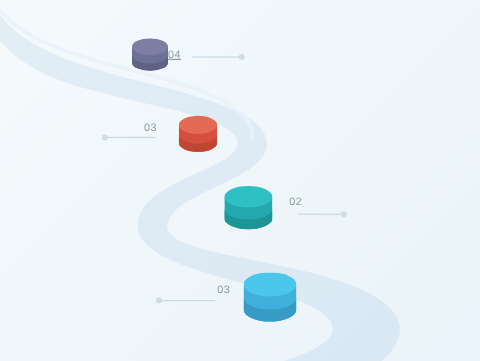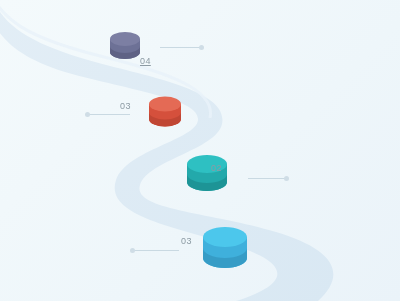--- a/index.html
+++ b/index.html
@@ -87,21 +87,21 @@
 
   <div class="node" style="left:110px; top:31px;">
     <svg width="30" height="32" viewBox="0 0 30 32" xmlns="http://www.w3.org/2000/svg">
       <path d="M 0 8 L 0 21 A 15 7 0 0 0 30 21 L 30 8 Z" fill="#6d7196"></path>
       <path d="M 0 15 L 0 21 A 15 7 0 0 0 30 21 L 30 15 A 15 7 0 0 1 0 15 Z" fill="#5f6285"></path>
       <ellipse cx="15" cy="8" rx="15" ry="7" fill="#7c7fa3"></ellipse>
     </svg>
   </div>
   <div class="leader" style="left:160px; top:47px; width:43px;"></div>
   <div class="leader-dot" style="left:199px; top:45px;"></div>
-  <div class="label" style="left:140px; top:56px;text-decoration:underline;">04</div>
+  <div class="label" style="left:140px; top:40px;text-decoration:underline;">04</div>
 
   <div class="node" style="left:149px; top:96px;">
     <svg width="32" height="36" viewBox="0 0 32 36" xmlns="http://www.w3.org/2000/svg">
       <path d="M 0 8 L 0 23 A 16 7.5 0 0 0 32 23 L 32 8 Z" fill="#d5503c"></path>
       <path d="M 0 16 L 0 23 A 16 7.5 0 0 0 32 23 L 32 16 A 16 7.5 0 0 1 0 16 Z" fill="#c04634"></path>
       <ellipse cx="16" cy="8" rx="16" ry="7.5" fill="#e46a55"></ellipse>
     </svg>
   </div>
   <div class="leader" style="left:88px; top:114px; width:42px;"></div>
   <div class="leader-dot" style="left:85px; top:112px;"></div>
@@ -109,21 +109,21 @@
 
   <div class="node" style="left:187px; top:155px;">
     <svg width="40" height="42" viewBox="0 0 40 42" xmlns="http://www.w3.org/2000/svg">
       <path d="M 0 9 L 0 27 A 20 9 0 0 0 40 27 L 40 9 Z" fill="#23a9ab"></path>
       <path d="M 0 19 L 0 27 A 20 9 0 0 0 40 27 L 40 19 A 20 9 0 0 1 0 19 Z" fill="#1d9496"></path>
       <ellipse cx="20" cy="9" rx="20" ry="9" fill="#2ec0c2"></ellipse>
     </svg>
   </div>
   <div class="leader" style="left:248px; top:178px; width:40px;"></div>
   <div class="leader-dot" style="left:284px; top:176px;"></div>
-  <div class="label" style="left:211px; top:163px;">02</div>
+  <div class="label" style="left:241px; top:163px;">02</div>
 
   <div class="node" style="left:203px; top:227px;">
     <svg width="44" height="48" viewBox="0 0 44 48" xmlns="http://www.w3.org/2000/svg">
       <path d="M 0 10 L 0 31 A 22 10 0 0 0 44 31 L 44 10 Z" fill="#3fb0dc"></path>
       <path d="M 0 21 L 0 31 A 22 10 0 0 0 44 31 L 44 21 A 22 10 0 0 1 0 21 Z" fill="#369cc6"></path>
       <ellipse cx="22" cy="10" rx="22" ry="10" fill="#4cc7ec"></ellipse>
     </svg>
   </div>
   <div class="leader" style="left:134px; top:250px; width:45px;"></div>
   <div class="leader-dot" style="left:130px; top:248px;"></div>

